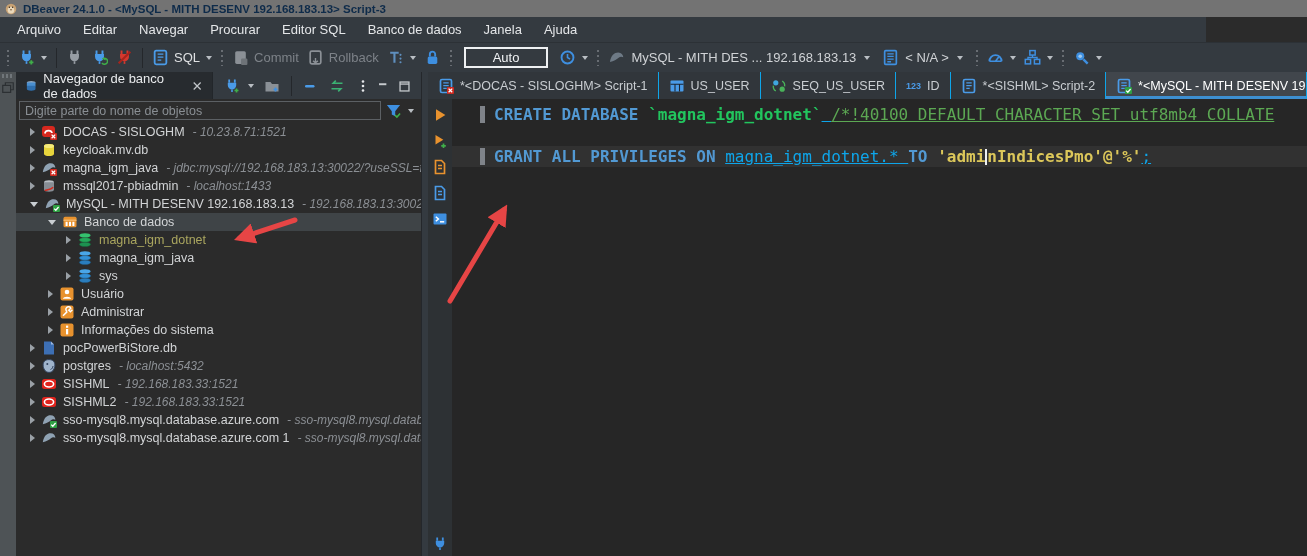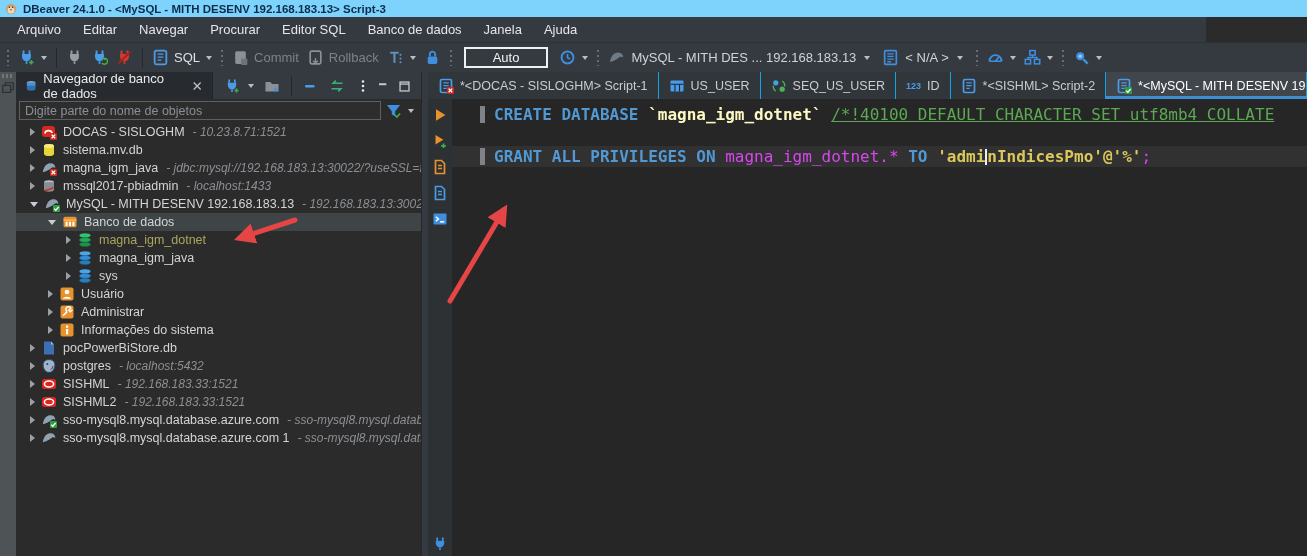--- a/index.html
+++ b/index.html
@@ -1,19 +1,19 @@
 <!DOCTYPE html>
 <html><head>
 <meta charset="utf-8">
 <style>
   html,body{margin:0;padding:0;background:#1d1f21;}
   #app{position:relative;width:1307px;height:556px;overflow:hidden;background:#2b2b2b;
        font-family:"Liberation Sans",sans-serif;color:#d2d4d6;-webkit-font-smoothing:antialiased;}
   
-  .titlebar{position:absolute;left:0;top:0;width:1307px;height:17px;background:#7dd3fc;
+  .titlebar{position:absolute;left:0;top:0;width:1307px;height:17px;background:#737373;
             display:flex;align-items:center;gap:6px;padding-left:5px;box-sizing:border-box;
             color:#0e2b4a;font-size:11.5px;font-weight:bold;}
   .titlebar .icon{width:12px;height:12px;}
   
   .menubar{position:absolute;left:0;top:17px;width:1206px;height:25px;background:#343a40;
            display:flex;align-items:center;padding-left:6px;box-sizing:border-box;font-size:13px;color:#e4e6e8;}
   .menu-item{padding:3px 11px;cursor:default;}
   
   .toolbar{position:absolute;left:0;top:42px;width:1307px;height:30px;background:#343a40;
            border-top:1px solid #2c3136;display:flex;align-items:center;padding-left:2px;box-sizing:border-box;}
@@ -76,24 +76,24 @@
            display:flex;flex-direction:column;align-items:center;padding-top:8px;gap:10px;}
   .edtools .icon{width:16px;height:16px;}
   .edtools .bottom{position:absolute;bottom:4px;left:4px;}
   .code{position:absolute;left:24px;top:27px;right:0;bottom:0;background:#262626;
         font-family:"DejaVu Sans Mono",monospace;font-size:16px;font-weight:bold;padding-top:5px;}
   .line{height:21px;display:flex;align-items:center;padding-left:28px;white-space:pre;}
   .line.current{background:#313131;}
   .stmt{width:5px;height:17px;background:#7f8389;margin-right:9px;flex:none;}
   .stmt.empty{visibility:hidden;}
   .seg.kw{color:#5299d3;}
-  .seg.id{color:#fef9c3;}
+  .seg.id{color:#22c55e;}
   .seg.cm{color:#5ca853;font-weight:normal;text-decoration:underline;}
   .seg.str{color:#dcc75a;}
-  .seg.pl{color:#d946ef;font-weight:normal;}
+  .seg.pl{color:#0ea5e9;font-weight:normal;text-decoration:underline;}
   .cursor{display:inline-block;width:2px;height:16px;background:#eceff1;vertical-align:middle;}
   
   .overlay{position:absolute;left:0;top:0;width:1307px;height:556px;pointer-events:none;z-index:60;}
 </style>
 </head>
 <body>
 
 <div id="app">
 
   <div class="titlebar">
@@ -333,21 +333,21 @@
           <span class="tlbl">DOCAS - SISLOGHM</span>
           <span class="tdesc">-  10.23.8.71:1521</span>
         </div>
         <div class="tree-row">
           <span style="width: 14px; flex: 0 0 auto;"></span>
           <span class="chev right"></span>
           <span class="icon"><svg viewBox="0 0 16 16" width="100%" height="100%" xmlns="http://www.w3.org/2000/svg">
               <path d="M3 4c0-1.3 2.2-2.1 5-2.1s5 .8 5 2.1v8c0 1.3-2.2 2.1-5 2.1s-5-.8-5-2.1z" fill="#e7d43c"></path>
               <ellipse cx="8" cy="4" rx="5" ry="2" fill="#f4e97a"></ellipse>
             </svg></span>
-          <span class="tlbl">sistema.mv.db</span>
+          <span class="tlbl">keycloak.mv.db</span>
         </div>
         <div class="tree-row">
           <span style="width: 14px; flex: 0 0 auto;"></span>
           <span class="chev right"></span>
           <span class="icon"><svg viewBox="0 0 16 16" width="100%" height="100%" xmlns="http://www.w3.org/2000/svg">
               <path d="M1.8 12.2C2.8 5.8 6 3.2 9.6 3.2c3 0 4.6 2 4.8 4.6-1.7-1-3.2-.6-4.4.5-1.9 1.6-4.5 3.3-8.2 3.9z" fill="#8fa2b3"></path>
               <rect x="9" y="9" width="7" height="7" rx="1" fill="#cc2a21"></rect>
               <path d="M10.6 10.6l3.6 3.6M14.2 10.6l-3.6 3.6" stroke="#fff" stroke-width="1.3"></path>
             </svg></span>
           <span class="tlbl">magna_igm_java</span>

